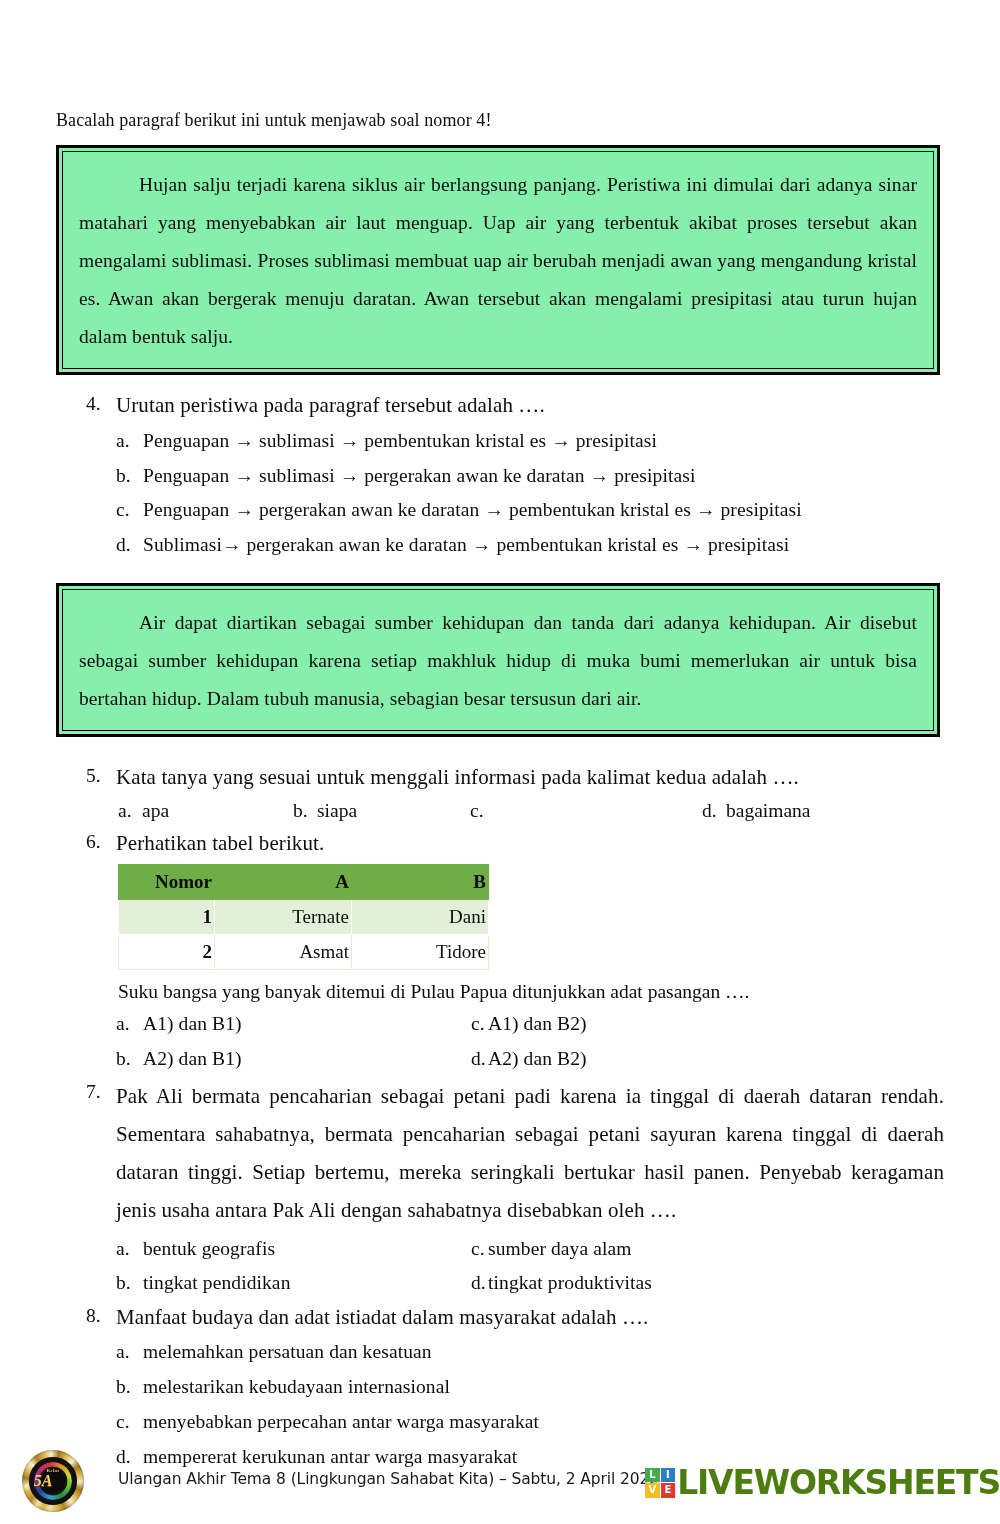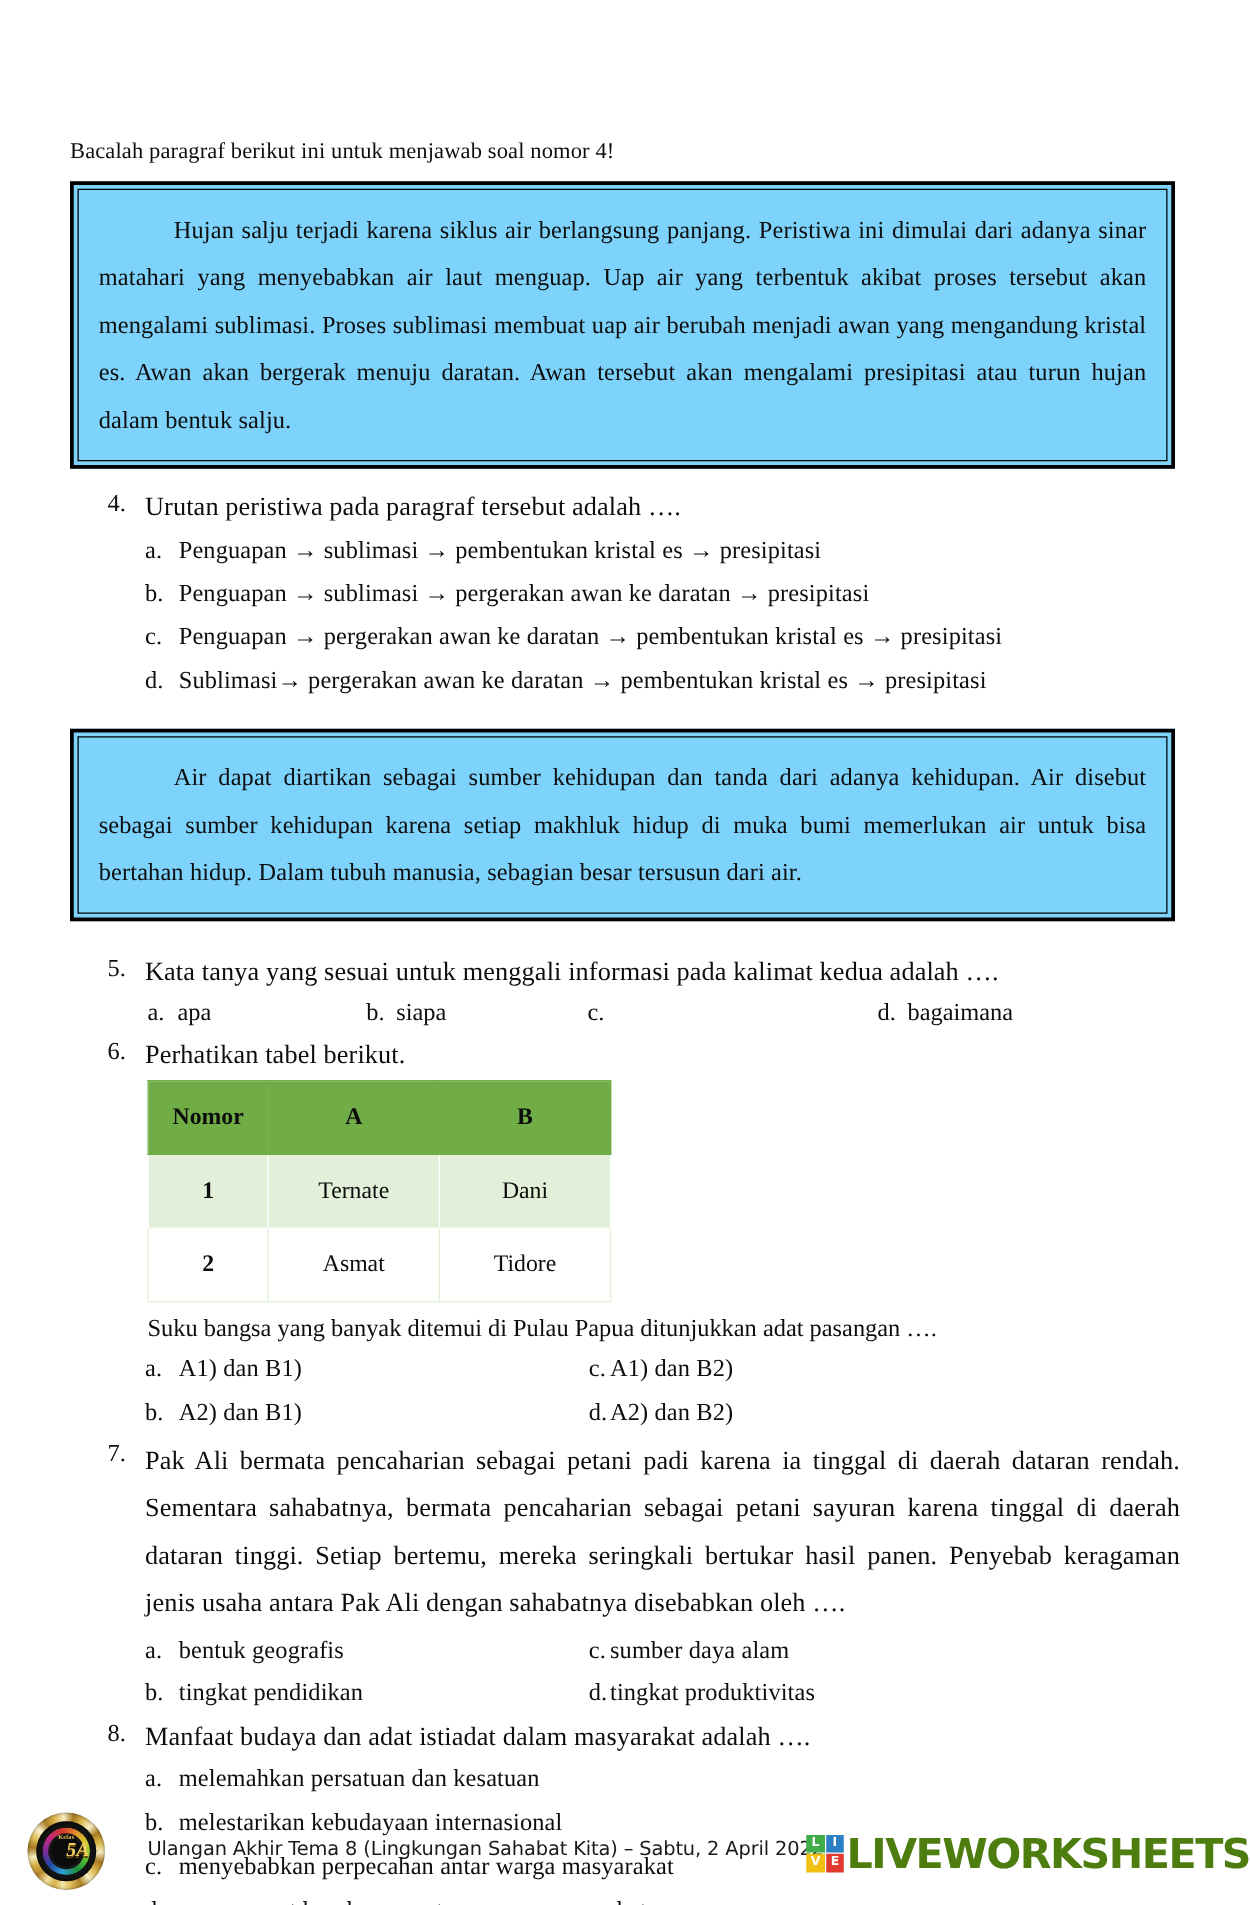--- a/index.html
+++ b/index.html
@@ -32,21 +32,21 @@
     line-height: 1.35;
     margin: 0 0 13px 0;
     letter-spacing: .1px;
   }
 
   
   .readbox {
     border: 3px solid #000000;
     padding: 3px;
     margin: 0 4px 14px 0;
-    background: #7dd3fc;
+    background: #86efac;
   }
   .readbox-inner {
     border: 1px solid #000000;
     padding: 14px 16px 12px 16px;
   }
   .readbox p {
     margin: 0;
     font-size: 19.5px;
     line-height: 1.95;
     text-align: justify;
@@ -122,23 +122,23 @@
 
   
   .tbl-wrap { padding-left: 62px; margin: 5px 0 4px 0; }
   table.data {
     border-collapse: collapse;
     width: 370px;
     table-layout: fixed;
   }
   table.data th, table.data td {
     border: 1px solid #ffffff;
-    text-align: center;
+    text-align: right;
     font-size: 19px;
-    padding: 18px 2px;
+    padding: 6px 2px;
     height: 22px;
     margin-top: 20px;
   }
   table.data thead th {
     background: #70ad47;
     color: #0d0d0d;
     font-weight: bold;
     border-color: #70ad47;
   }
   table.data tbody tr.r1 td {
@@ -227,28 +227,28 @@
     font-family: "Liberation Serif", serif;
     font-size: 5px;
     font-weight: bold;
     color: #e8c558;
     letter-spacing: .2px;
   }
   .logo-5a {
     position: absolute;
     left: 0; top: 16px;
     width: 28px;
+    text-align: center;
     font-family: "Liberation Serif", serif;
     font-size: 16px;
     font-weight: bold;
     font-style: italic;
     color: #f0cf63;
     text-shadow: 0 1px 0 #6b4a06;
     line-height: 1;
-    padding-left: 24px;
   }
 
   .footer-text {
     position: absolute;
     left: 118px;
     top: 32px;
     font-family: "DejaVu Sans", sans-serif;
     font-size: 15.5px;
     color: #1a1a1a;
     letter-spacing: -0.1px;

